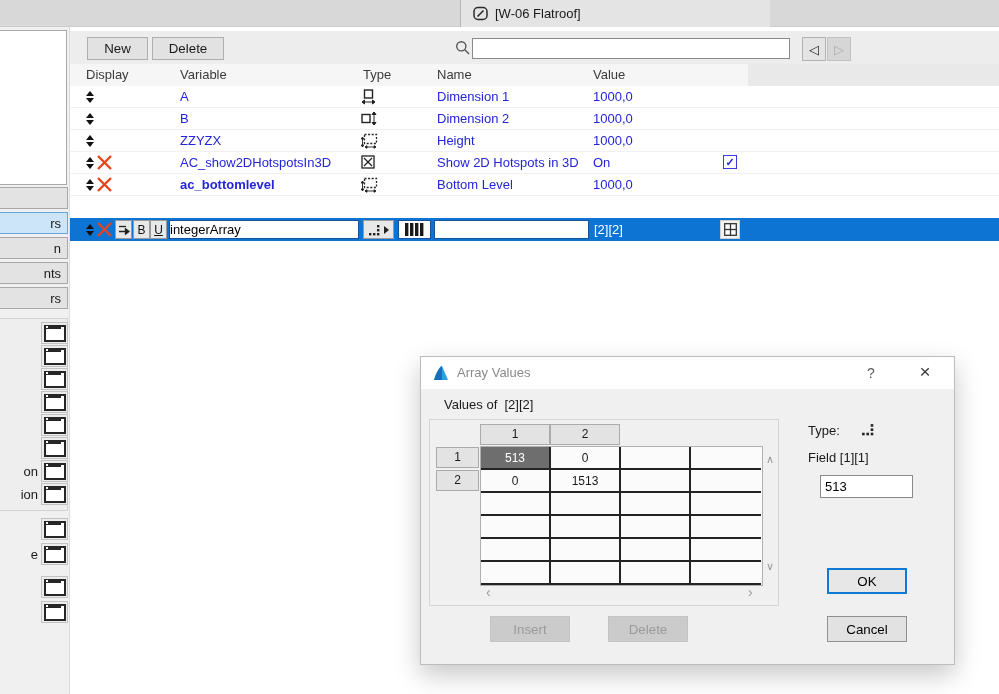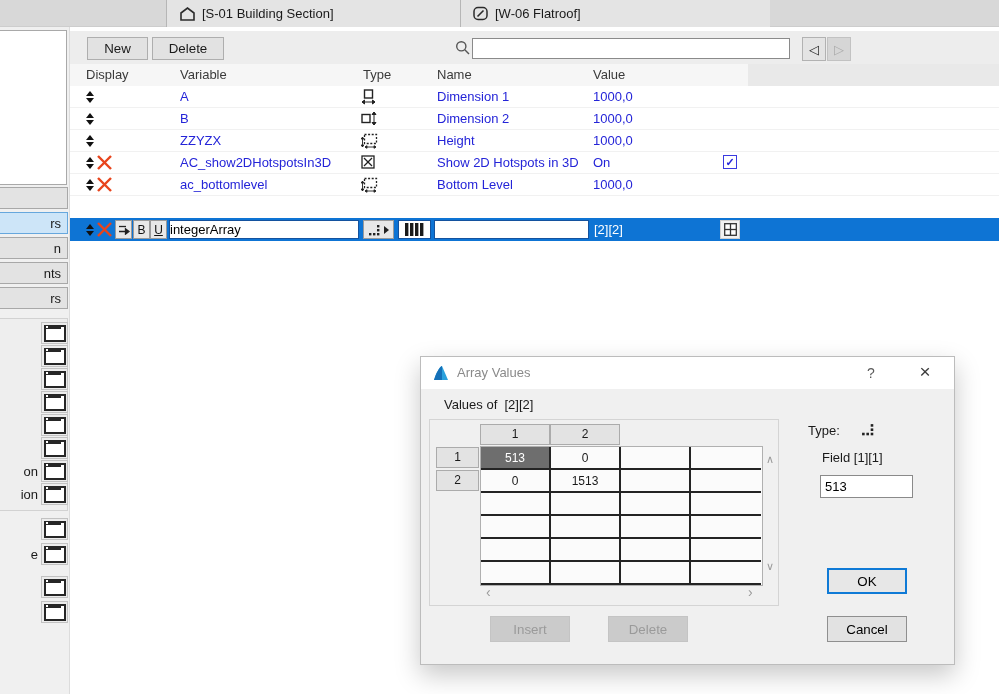--- a/index.html
+++ b/index.html
@@ -78,26 +78,20 @@
   .dbtn.ok{background:#e7e7e7;border:2px solid #0f7ad6;}
   .dbtn.cancel{background:#e2e2e2;border:1px solid #8f8f8f;}
   .dbtn.dis{background:#cbcbcb;border:1px solid #c4c4c4;color:#9a9a9a;}
 </style>
 </head>
 <body>
 
 <div class="screen">
 
   <div class="tabbar">
-    <div class="tab" style="left:166px;width:294px;">
-      <svg width="17" height="14" viewBox="0 0 17 14">
-        <path d="M2 6 L8.5 1 L15 6 L15 13 L2 13 Z" fill="none" stroke="#2b2b2b" stroke-width="1.6"></path>
-      </svg>
-      <span>[S-01 Building Section]</span>
-    </div>
     <div class="tab" style="left:460px;width:310px;">
       <svg width="16" height="15" viewBox="0 0 16 15">
         <rect x="1" y="1.5" width="13" height="12" rx="4" fill="none" stroke="#2b2b2b" stroke-width="1.5"></rect>
         <line x1="4.5" y1="10.5" x2="10.5" y2="4.5" stroke="#2b2b2b" stroke-width="1.6"></line>
       </svg>
       <span>[W-06 Flatroof]</span>
     </div>
   </div>
 
   <div class="rail">
@@ -288,21 +282,21 @@
 
     <div class="trow" style="top:147px;">
       <span class="sort">
           <i class="up"></i>
           <i class="dn"></i>
         </span>
       <svg style="position:absolute;left:27px;top:3px;" width="15" height="15" viewBox="0 0 15 15">
         <line x1="1" y1="1" x2="14" y2="14" stroke="#e8441c" stroke-width="2.4"></line>
           <line x1="14" y1="1" x2="1" y2="14" stroke="#e8441c" stroke-width="2.4"></line>
         </svg>
-      <span class="cell" style="left:110px;">ac_bottomlevel</span>
+      <span class="cell" style="left:110px;font-weight:bold;">ac_bottomlevel</span>
       <span class="typeico">
         <svg width="17" height="16" viewBox="0 0 17 16">
             <rect x="3.5" y="1.5" width="12" height="9" fill="none" stroke="#222" stroke-width="1.3" stroke-dasharray="2,1.6"></rect>
         <path d="M1.5 4 v10 M1.5 4 l-1.3 2 h2.6 z M1.5 14 l-1.3 -2 h2.6 z" stroke="#222" stroke-width="0.9" fill="#222"></path>
         <path d="M4 14 h11 M4 14 l2 -1.3 v2.6 z M15 14 l-2 -1.3 v2.6 z" stroke="#222" stroke-width="0.9" fill="#222"></path>
           </svg></span>
       <span class="cell" style="left:367px;">Bottom Level</span>
       <span class="cell" style="left:523px;">1000,0</span>
     </div>
 
@@ -410,21 +404,21 @@
     </div>
 
     <span class="dlbl" style="left:387px;top:66px;">Type:</span>
     <svg style="position:absolute;left:440px;top:66px;" width="14" height="13" viewBox="0 0 13 12">
       <rect x="1" y="9" width="2.4" height="2.4" fill="#222"></rect>
         <rect x="5" y="9" width="2.4" height="2.4" fill="#222"></rect>
       <rect x="9" y="9" width="2.4" height="2.4" fill="#222"></rect>
         <rect x="9" y="5" width="2.4" height="2.4" fill="#222"></rect>
       <rect x="9" y="1" width="2.4" height="2.4" fill="#222"></rect>
       </svg>
-    <span class="dlbl" style="left:387px;top:93px;margin-left:14px;">Field [1][1]</span>
+    <span class="dlbl" style="left:387px;top:93px;">Field [1][1]</span>
     <input class="dinput" value="513" style="">
 
     <button class="dbtn ok" style="left:406px;top:211px;">OK</button>
     <button class="dbtn dis" style="left:69px;top:259px;">Insert</button>
     <button class="dbtn dis" style="left:187px;top:259px;">Delete</button>
     <button class="dbtn cancel" style="left:406px;top:259px;">Cancel</button>
   </div>
 
 </div>
 

